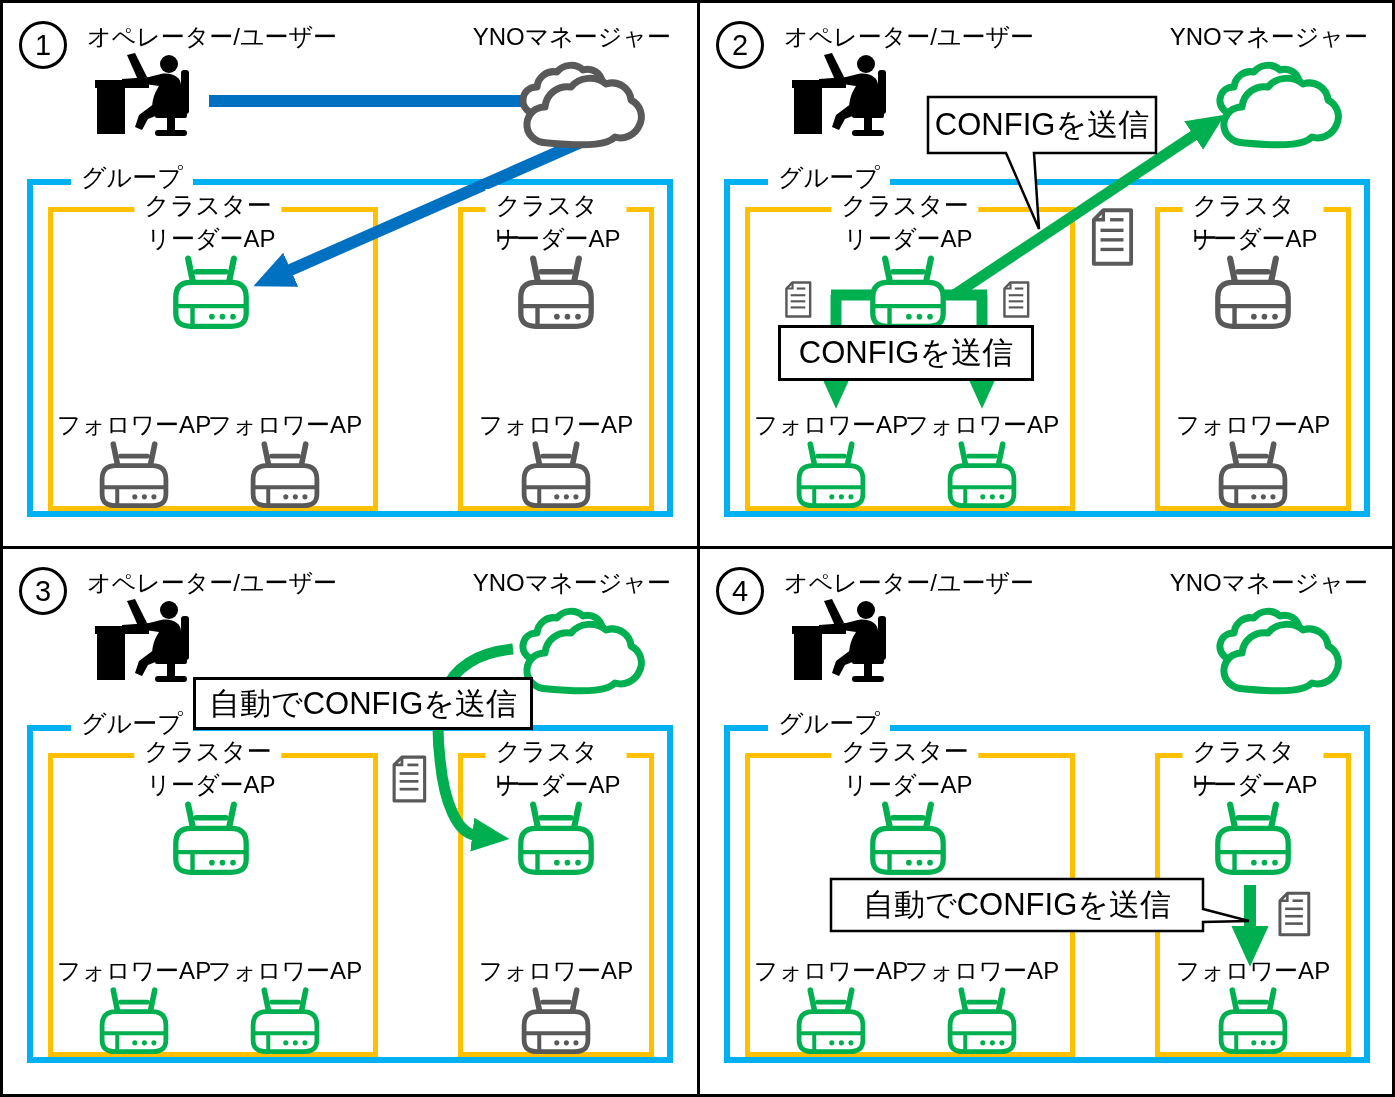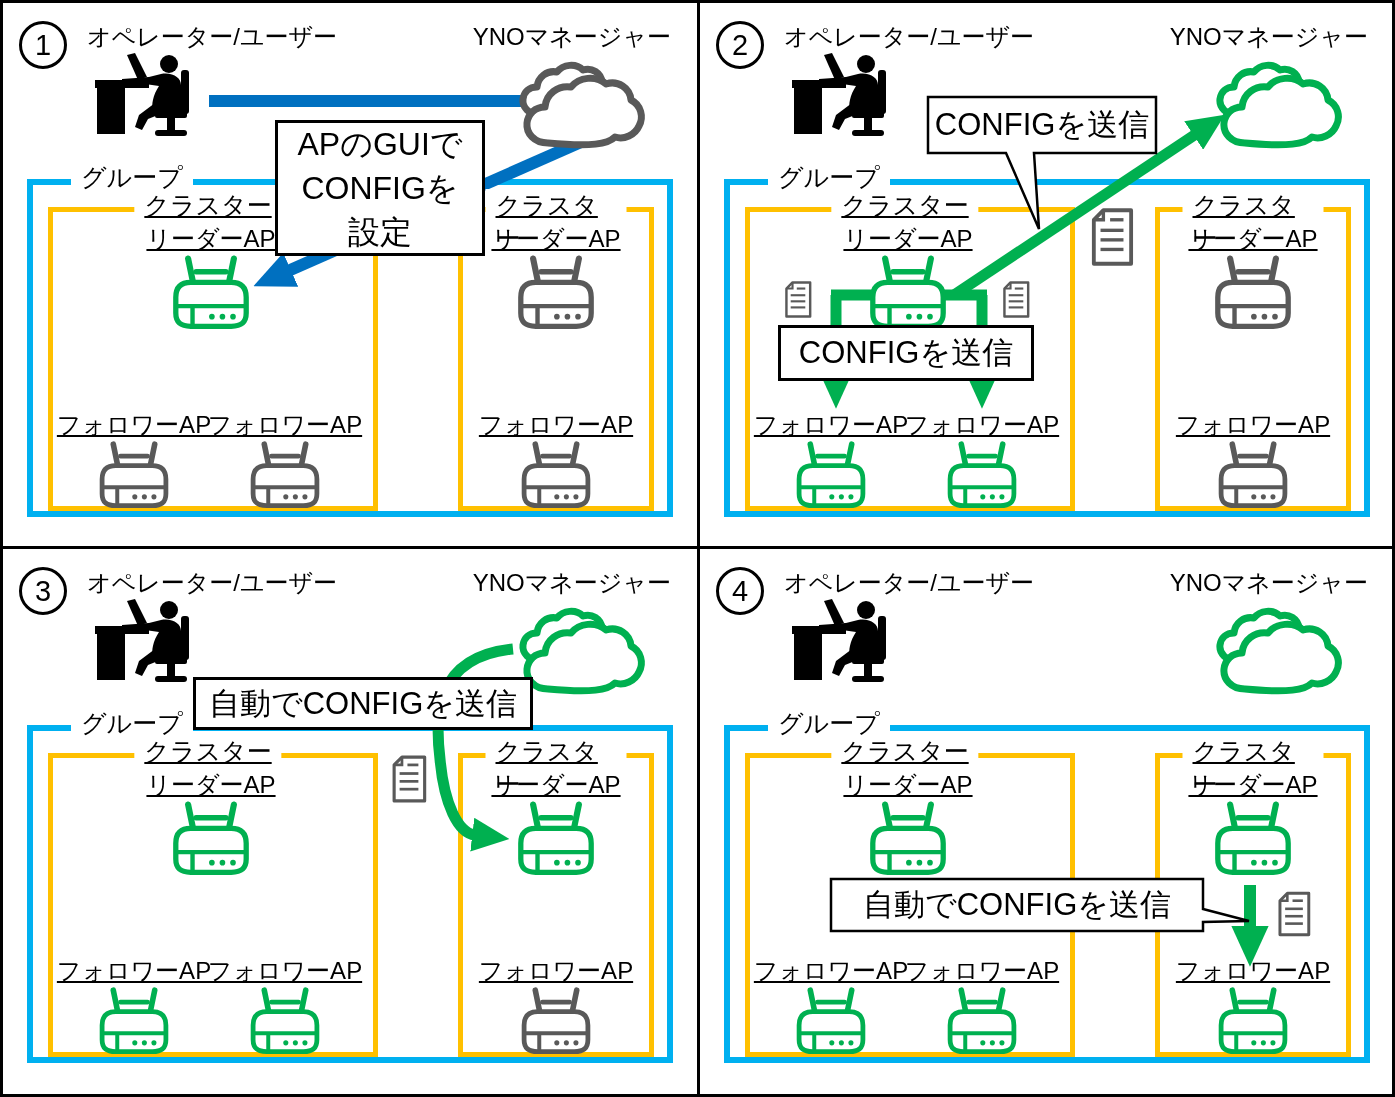--- a/index.html
+++ b/index.html
@@ -5,21 +5,21 @@
   html,body{margin:0;padding:0;background:#fff;}
   .canvas{position:relative;width:1395px;height:1097px;background:#fff;border:3px solid #000;
           box-sizing:border-box;font-family:"Liberation Sans",sans-serif;color:#000;overflow:hidden;}
   .vdiv{position:absolute;left:694px;top:0;width:3px;height:100%;background:#000;}
   .hdiv{position:absolute;left:0;top:543px;width:100%;height:3px;background:#000;}
   .panel{position:absolute;width:694px;height:543px;}
   .p1{left:0;top:0}.p2{left:697px;top:0}.p3{left:0;top:546px}.p4{left:697px;top:546px}
   .abs{position:absolute;}
   .z1{z-index:1}.z2{z-index:2}.z3{z-index:3}.z4{z-index:4}.z5{z-index:5}.z6{z-index:6}
   .lbl{white-space:nowrap;font-size:24px;line-height:1.2;}
-  .ctr{transform:translateX(-50%);text-decoration:underline;}
+  .ctr{transform:translateX(-50%);}
   .stepnum{left:16px;top:18px;width:42px;height:42px;border:3px solid #000;border-radius:50%;
            display:flex;align-items:center;justify-content:center;font-size:29px;}
   .group-box{left:24px;top:176px;width:646px;height:338px;border:6px solid #00B0F0;box-sizing:border-box;}
   .cl-left{left:45px;top:204px;width:330px;height:304px;border:5px solid #FFC000;box-sizing:border-box;}
   .cl-right{left:455px;top:204px;width:196px;height:304px;border:5px solid #FFC000;box-sizing:border-box;}
   .onborder{background:#fff;padding:0 10px;font-size:25px;}
   .overlay{left:0;top:0;width:694px;height:543px;overflow:visible;}
   .white-box{background:#fff;border:3px solid #000;display:flex;align-items:center;justify-content:center;
              text-align:center;white-space:pre-line;box-sizing:border-box;}
   .bubtxt{display:flex;align-items:center;justify-content:center;text-align:center;white-space:nowrap;}
@@ -119,23 +119,20 @@
       </svg>
     <div class="abs lbl ctr z4" style="left:282px;top:408px;">フォロワーAP</div>
     <svg class="abs icon gray z4" style="left:242px;top:438px;width:80px;height:67px;">
         <use href="#sym-router"></use>
       </svg>
     <div class="abs lbl ctr z4" style="left:553px;top:408px;">フォロワーAP</div>
     <svg class="abs icon gray z4" style="left:513px;top:438px;width:80px;height:67px;">
         <use href="#sym-router"></use>
       </svg>
 
-    <div class="abs white-box z6" style="left:272px;top:117px;width:210px;height:136px;font-size:32px;line-height:1.38;">APのGUIで
-CONFIGを
-設定</div>
   </section>
 
   <section class="panel p2">
     <div class="abs stepnum z4">
         <span>2</span>
       </div>
     <div class="abs lbl z4" style="left:84px;top:20px;">オペレーター/ユーザー</div>
     <svg class="abs icon z2" style="left:92px;top:50px;width:115px;height:85px;color:#000">
         <use href="#sym-person" fill="currentColor"></use>
       </svg>

